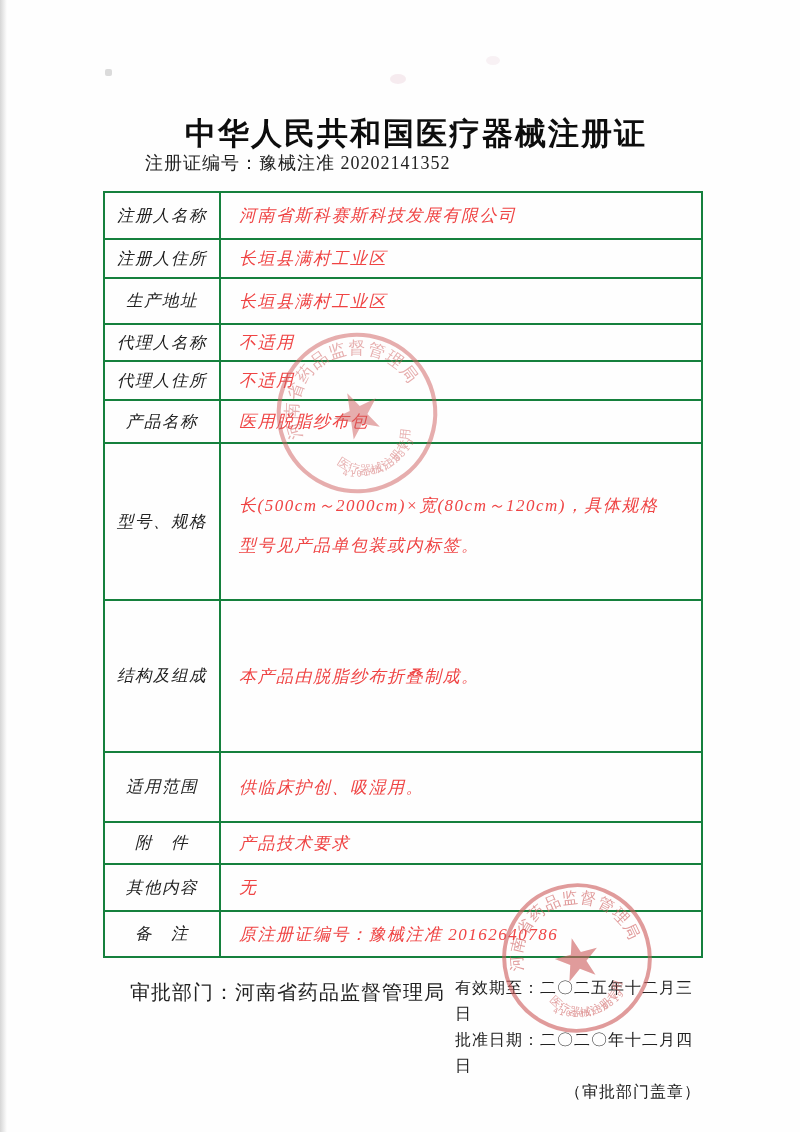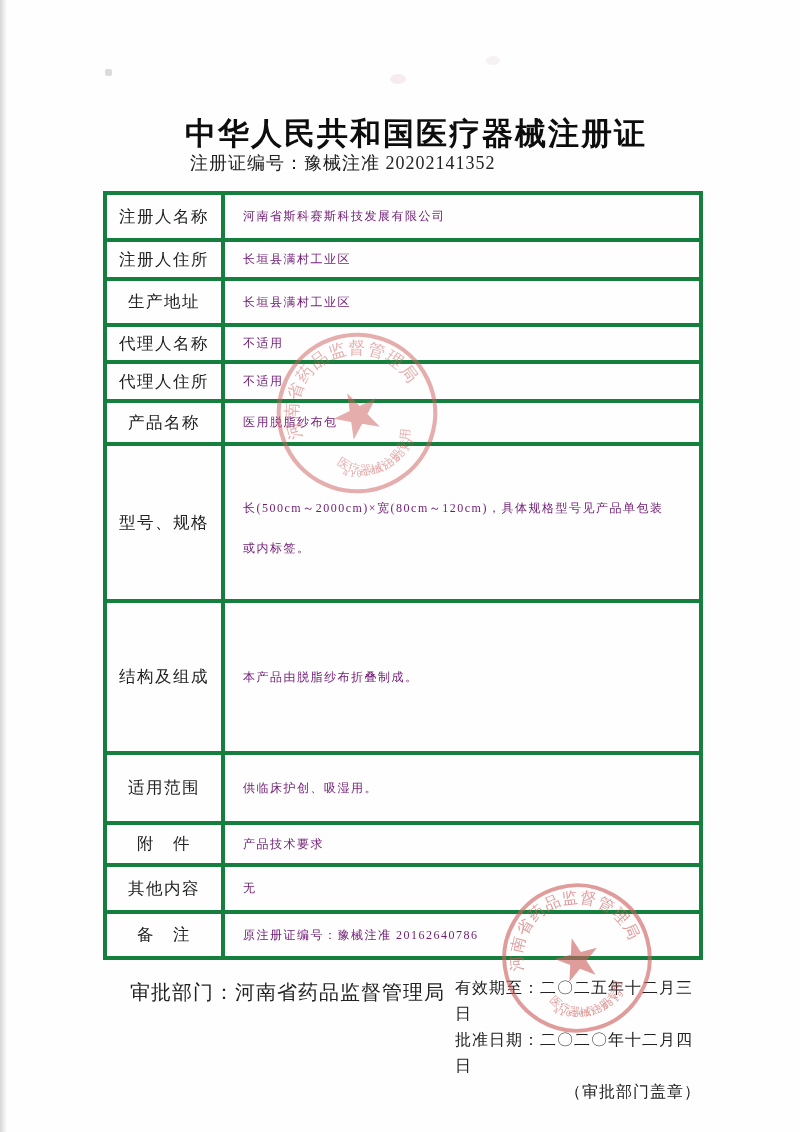--- a/index.html
+++ b/index.html
@@ -17,36 +17,36 @@
   .smudge-2 { left:390px; top:74px;  width:16px; height:10px; background:#e8c9d4; opacity:.35; }
   .smudge-3 { left:486px; top:56px;  width:14px; height:9px;  background:#ecd5dd; opacity:.3; }
 
   .title {
     position:absolute; top:97px; left:0; width:100%; margin:16px;
     text-align:center; font-family:"Liberation Sans", sans-serif;
     font-size:31px; font-weight:bold; letter-spacing:2px; color:#0d0d0d;
   }
   .regno {
     position:absolute; top:151px; left:145px;
-    font-size:18px; letter-spacing:1px; color:#222;margin-left:45px;
+    font-size:18px; letter-spacing:1px; color:#222;
   }
 
   table.cert {
     position:absolute; top:191px; left:103px; width:600px;
     border-collapse:collapse; table-layout:fixed;
   }
   table.cert th, table.cert td {
-    border:4px solid #15803d; vertical-align:middle;
+    border:2px solid #15803d; vertical-align:middle;font-style:italic;
   }
   table.cert th {
     width:114px; font-weight:normal; text-align:center;
     font-size:16.5px; letter-spacing:1.5px; color:#222; padding:0;
   }
   table.cert td {
-    font-size:12px; letter-spacing:1.5px; color:#701a75;
+    font-size:17px; letter-spacing:1.5px; color:#ef4444;
     padding:0 8px 0 18px;
     margin-left:11px;
   }
   tr.r1  { height:47px; }  tr.r2  { height:39px; }  tr.r3  { height:46px; }
   tr.r4  { height:37px; }  tr.r5  { height:39px; }  tr.r6  { height:43px; }
   tr.r7  { height:157px; } tr.r8  { height:152px; } tr.r9  { height:70px; }
   tr.r10 { height:42px; }  tr.r11 { height:47px; }  tr.r12 { height:46px; }
   tr.r7 td { vertical-align:top; padding-top:42px; line-height:40px; padding-right:28px; }
 
   .footer-dept {

